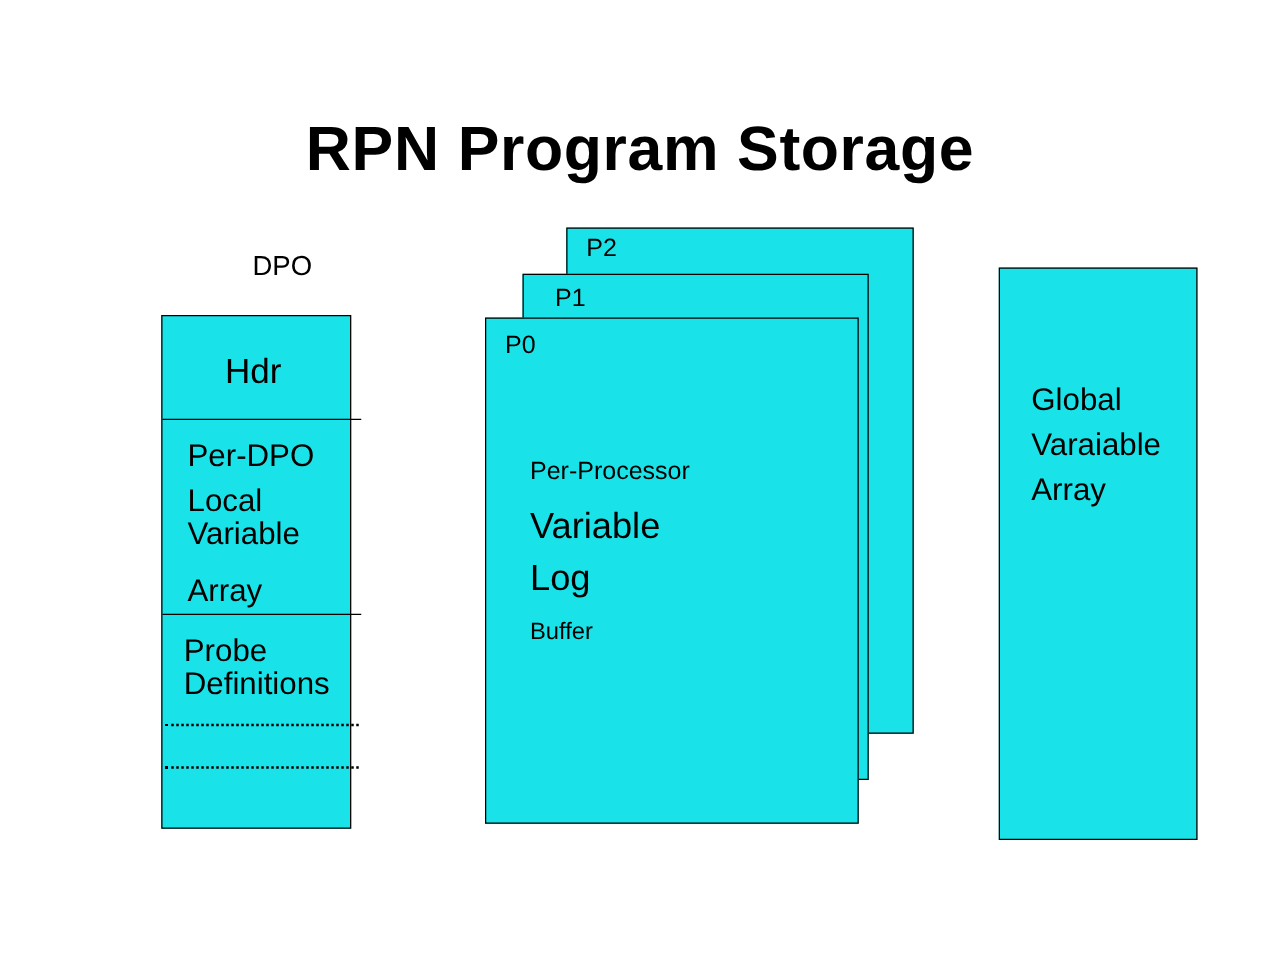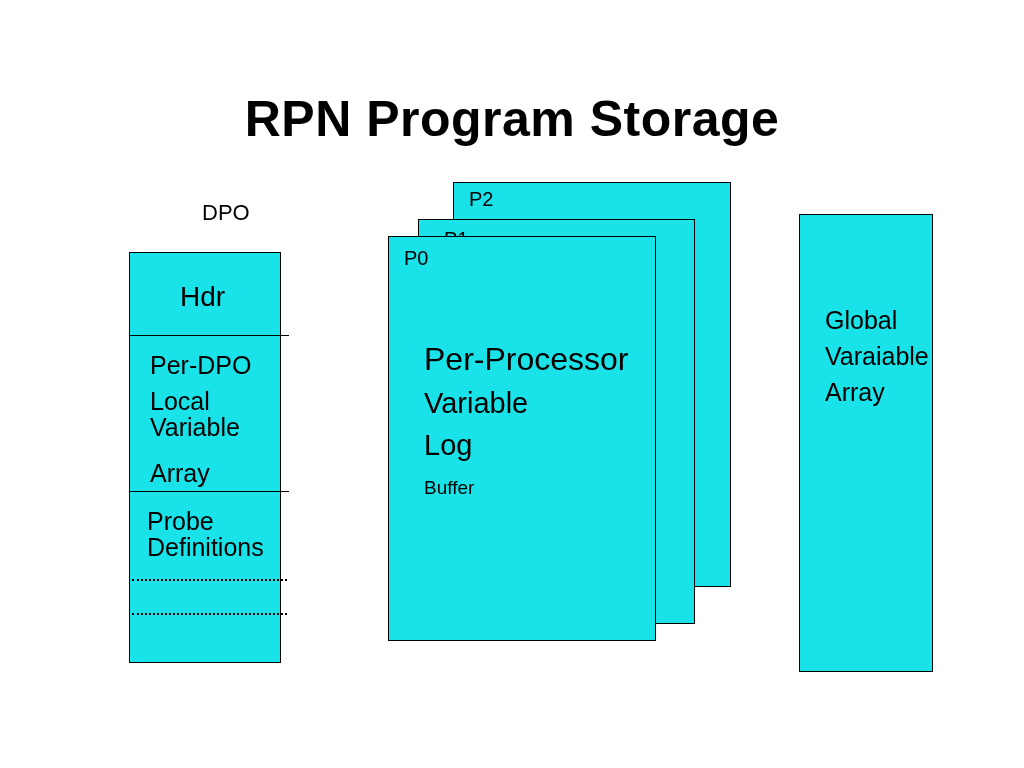--- a/index.html
+++ b/index.html
@@ -31,25 +31,25 @@
   <div class="dline" style="left:2px; width:155px; top:326px;"></div>
   <div class="dline" style="left:2px; width:155px; top:360px;"></div>
 </div>
 
 <div class="box" style="left:453px; top:182px; width:278px; height:405px;">
   <div class="label" style="left:15px; top:0px; font-size:20px; line-height:32px;">P2</div>
 </div>
 <div class="box" style="left:418px; top:219px; width:277px; height:405px;">
   <div class="label" style="left:25px; top:3px; font-size:20px; line-height:32px;">P1</div>
 </div>
-<div class="box" style="left:388px; top:236px; width:268px; height:405px;">
+<div class="box" style="left:388px; top:254px; width:299px; height:405px;">
   <div class="label" style="left:15px; top:5px; font-size:20px; line-height:32px;">P0</div>
-  <div class="label" style="left:35px; top:100px; font-size:32px; line-height:44px;">Per-Processor</div>
+  <div class="label" style="left:35px; top:100px; font-size:20px; line-height:44px;">Per-Processor</div>
   <div class="label" style="left:35px; top:144px; font-size:29px; line-height:44px;">Variable</div>
   <div class="label" style="left:35px; top:186px; font-size:29px; line-height:44px;">Log</div>
   <div class="label" style="left:35px; top:229px; font-size:19px; line-height:44px;">Buffer</div>
 </div>
 
-<div class="box" style="left:799px; top:214px; width:134px; height:458px;">
+<div class="box" style="left:799px; top:214px; width:159px; height:458px;">
   <div class="label" style="left:25px; top:87px; font-size:25px;">Global</div>
   <div class="label" style="left:25px; top:123px; font-size:25px;">Varaiable</div>
   <div class="label" style="left:25px; top:159px; font-size:25px;">Array</div>
 </div>
 
 </body></html>

